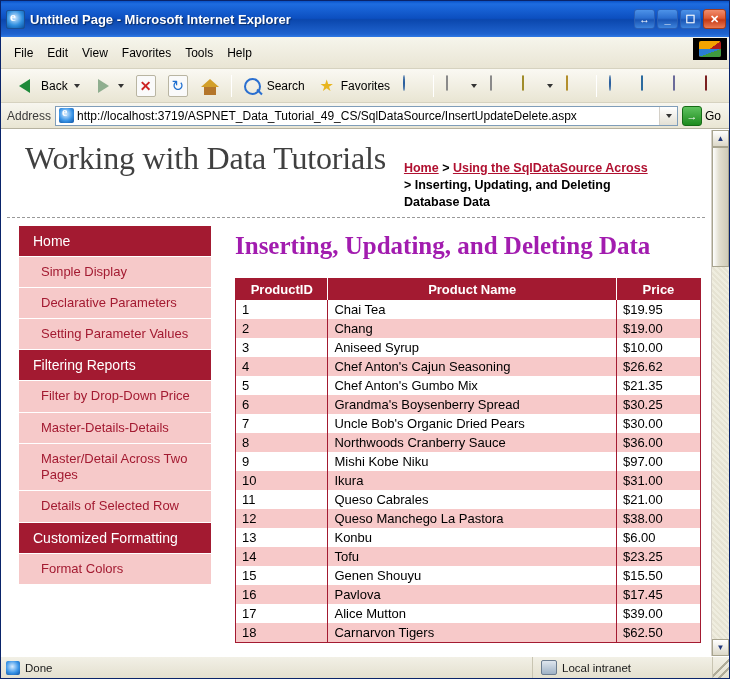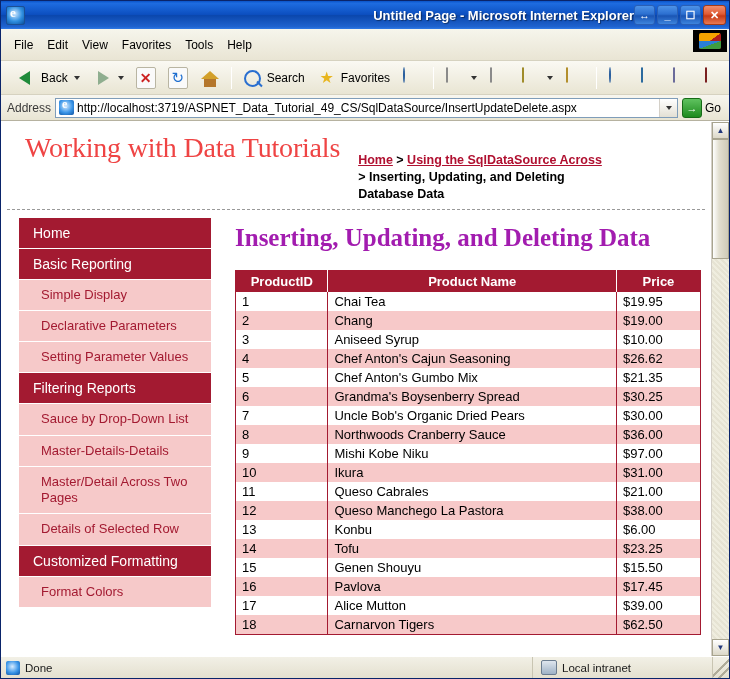--- a/index.html
+++ b/index.html
@@ -19,27 +19,26 @@
     height: 679px;
     box-sizing: border-box;
     border: 1px solid #0a246a;
     background: #ece9d8;
     display: flex;
     flex-direction: column;
     position: relative;
   }
   
   .titlebar {
-    height: 28px;
+    height: 36px;
     background: linear-gradient(to bottom, #0a53c8 0%, #1e6ce0 8%, #0c4fc0 48%, #0b47ad 52%, #1f63cf 92%, #2f7ae6 100%);
     display: flex;
     align-items: center;
     padding: 0 3px 0 5px;
     box-sizing: border-box;
-    text-align: right;
   }
   .title-icon {
     width: 17px;
     height: 17px;
     border-radius: 2px;
     background: radial-gradient(circle at 45% 40%, #cfe7ff 0%, #2f8fe0 55%, #0a4f9e 100%);
     border: 1px solid #1b4f94;
     margin-right: 5px;
     flex: none;
     position: relative;
@@ -290,23 +289,23 @@
     background: #ffffff;
   }
   .page-header {
     display: flex;
     align-items: flex-start;
     padding: 10px 12px 6px 18px;
     border-bottom: 1px dashed #999;
     margin: 0 6px 0 6px;
   }
   .site-title {
-    font-size: 28px;
+    font-size: 32px;
     font-family: "Liberation Serif", serif;
-    color: #ef4444;
+    color: #404040;
     white-space: nowrap;
     flex: none;
     padding-right: 18px;
     letter-spacing: -0.2px;
   }
   .breadcrumb {
     font-size: 12.5px;
     font-weight: bold;
     color: #000;
     line-height: 1.35;
@@ -575,26 +574,25 @@
       <div class="page-header">
         <div class="site-title">Working with Data Tutorials</div>
         <div class="breadcrumb">
           <a href="#">Home</a><span> &gt; </span><a href="#">Using the SqlDataSource Across</a><span> &gt; </span><span>Inserting, Updating, and Deleting Database Data</span>
         </div>
       </div>
 
       <div class="body-cols">
         <div class="sidebar">
           <div class="nav-top">Home</div>
-          <div class="nav-top">Basic Reporting</div>
           <div class="nav-sub">Simple Display</div>
           <div class="nav-sub">Declarative Parameters</div>
           <div class="nav-sub">Setting Parameter Values</div>
           <div class="nav-top">Filtering Reports</div>
-          <div class="nav-sub">Sauce by Drop-Down List</div>
+          <div class="nav-sub">Filter by Drop-Down Price</div>
           <div class="nav-sub">Master-Details-Details</div>
           <div class="nav-sub">Master/Detail Across Two Pages</div>
           <div class="nav-sub">Details of Selected Row</div>
           <div class="nav-top">Customized Formatting</div>
           <div class="nav-sub">Format Colors</div>
         </div>
 
         <div class="main">
           <h1>Inserting, Updating, and Deleting Data</h1>
           <table class="grid">

